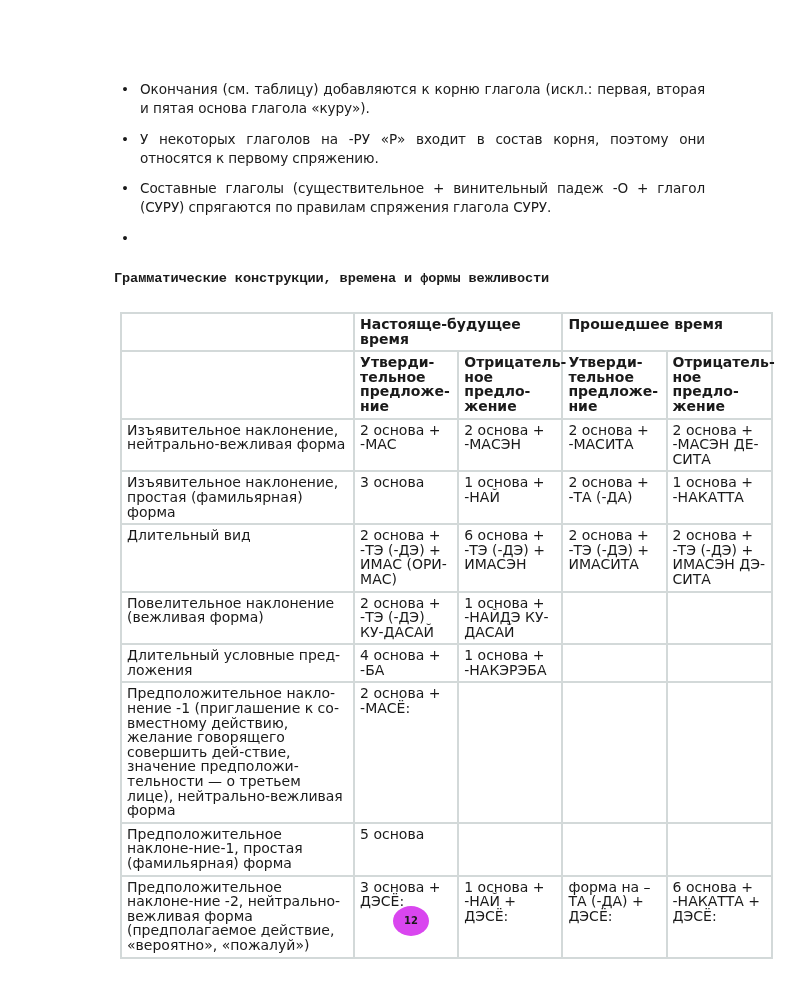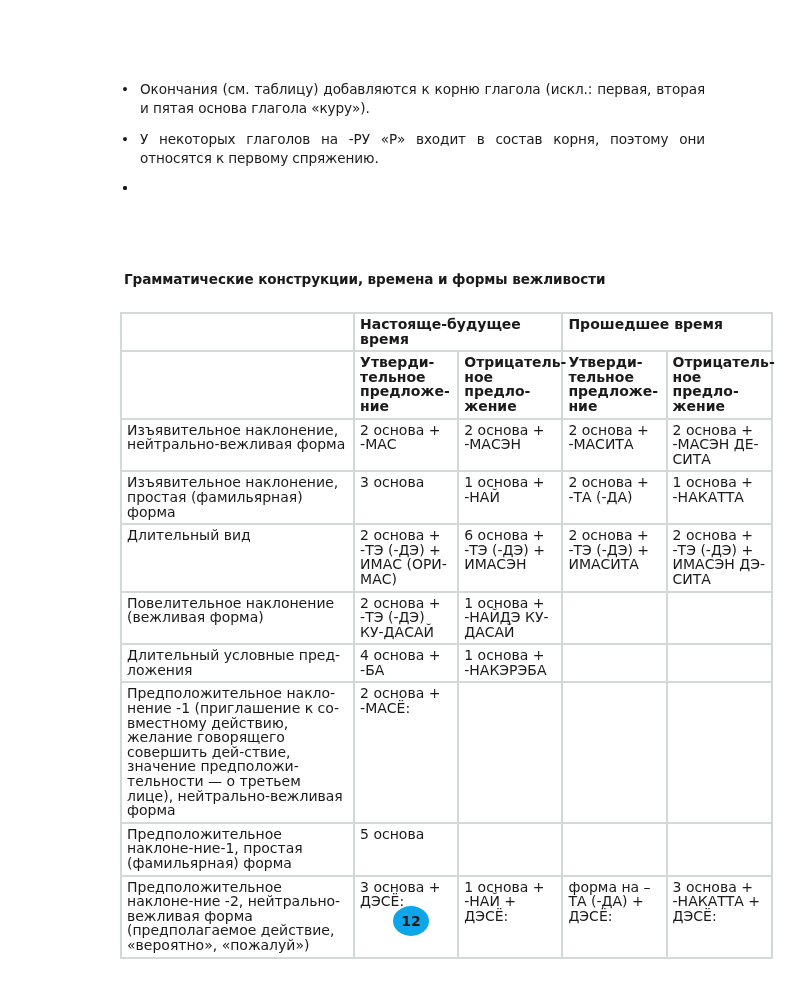--- a/index.html
+++ b/index.html
@@ -3,44 +3,44 @@
 <meta charset="utf-8">
 <style>
   html, body { margin: 0; padding: 0; }
   body {
     width: 800px; height: 1000px; background: #ffffff; position: relative;
     font-family: "DejaVu Sans", sans-serif; color: #1a1a1a; overflow: hidden;
   }
   .bullets { position: absolute; left: 121px; top: 80px; width: 584px; margin: 0; padding: 0; list-style: none; }
   .bullet { position: relative; padding-left: 19px; font-size: 13.6px; line-height: 19px; text-align: justify; margin-bottom: 11.5px; letter-spacing: -0.1px; }
   .bullet .dot { position: absolute; left: 0; top: 0; }
-  .heading { position: absolute; left: 124px; top: 271px; font-size: 13.6px; font-weight: bold; margin: 0; letter-spacing: -0.1px; }
+  .heading { position: absolute; left: 114px; top: 271px; font-size: 13.6px; font-weight: bold; margin: 0; letter-spacing: -0.1px; font-family: Liberation Mono, monospace; }
   table.grammar {
     position: absolute; left: 120px; top: 312px; width: 653px;
     border-collapse: collapse; font-size: 14px; line-height: 14.6px; table-layout: fixed;
   }
   table.grammar td, table.grammar th {
     border: 2px solid #d3d9d9; padding: 3px 5px 4px 5px; vertical-align: top; text-align: left;
   }
   table.grammar th { font-weight: bold; }
   .col0 { width: 188px; } .col1 { width: 84px; } .col2 { width: 84px; } .col3 { width: 84px; } .col4 { width: 85px; }
   .hdr1 th, .hdr1 td { height: 14px; padding-top: 4px; padding-bottom: 4px; }
   .page-num {
     position: absolute; left: 393px; top: 906px; width: 36px; height: 30px;
-    border-radius: 50%; background: #0ea5e9; text-align: center; line-height: 30px;
-    font-weight: bold; font-size: 14px;
+    border-radius: 50%; background: #d946ef; text-align: center; line-height: 30px;
+    font-weight: bold; font-size: 10px;
   }
 </style>
 </head>
 <body>
 
 <ul class="bullets">
   <li class="bullet"><span class="dot">•</span><span>Окончания (см. таблицу) добавляются к корню глагола (искл.: первая, вторая и пятая основа глагола «куру»).</span></li>
   <li class="bullet"><span class="dot">•</span><span>У некоторых глаголов на -РУ «Р» входит в состав корня, поэтому они относятся к первому спряжению.</span></li>
-  <li class="bullet"><span class="dot">•</span></li>
+  <li class="bullet"><span class="dot">•</span><span>Составные глаголы (существительное + винительный падеж -О + глагол (СУРУ) спрягаются по правилам спряжения глагола СУРУ.</span></li>
   <li class="bullet"><span class="dot">•</span></li>
 </ul>
 
 <h2 class="heading">Грамматические конструкции, времена и формы вежливости</h2>
 
 <table class="grammar">
   <colgroup>
       <col class="col0">
       <col class="col1">
       <col class="col2">
@@ -107,18 +107,18 @@
     <td>5 основа</td>
     <td></td>
     <td></td>
     <td></td>
   </tr>
   <tr>
     <td>Предположительное наклоне-ние -2, нейтрально-вежливая форма (предполагаемое действие, «вероятно», «пожалуй»)</td>
     <td>3 основа + ДЭСЁ:</td>
     <td>1 основа + -НАЙ + ДЭСЁ:</td>
     <td>форма на –ТА (-ДА) + ДЭСЁ:</td>
-    <td>3 основа + -НАКАТТА + ДЭСЁ:</td>
+    <td>6 основа + -НАКАТТА + ДЭСЁ:</td>
   </tr>
 </tbody>
   </table>
 
 <div class="page-num">12</div>
 
 </body></html>

